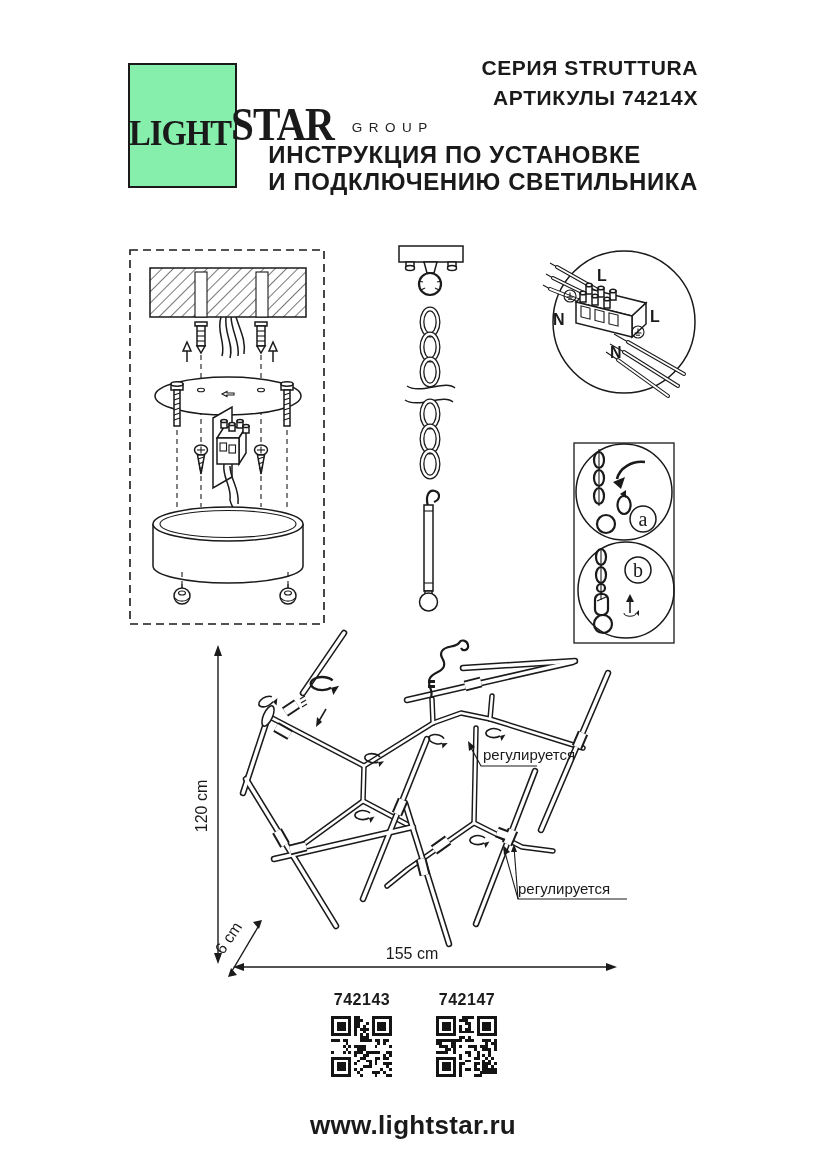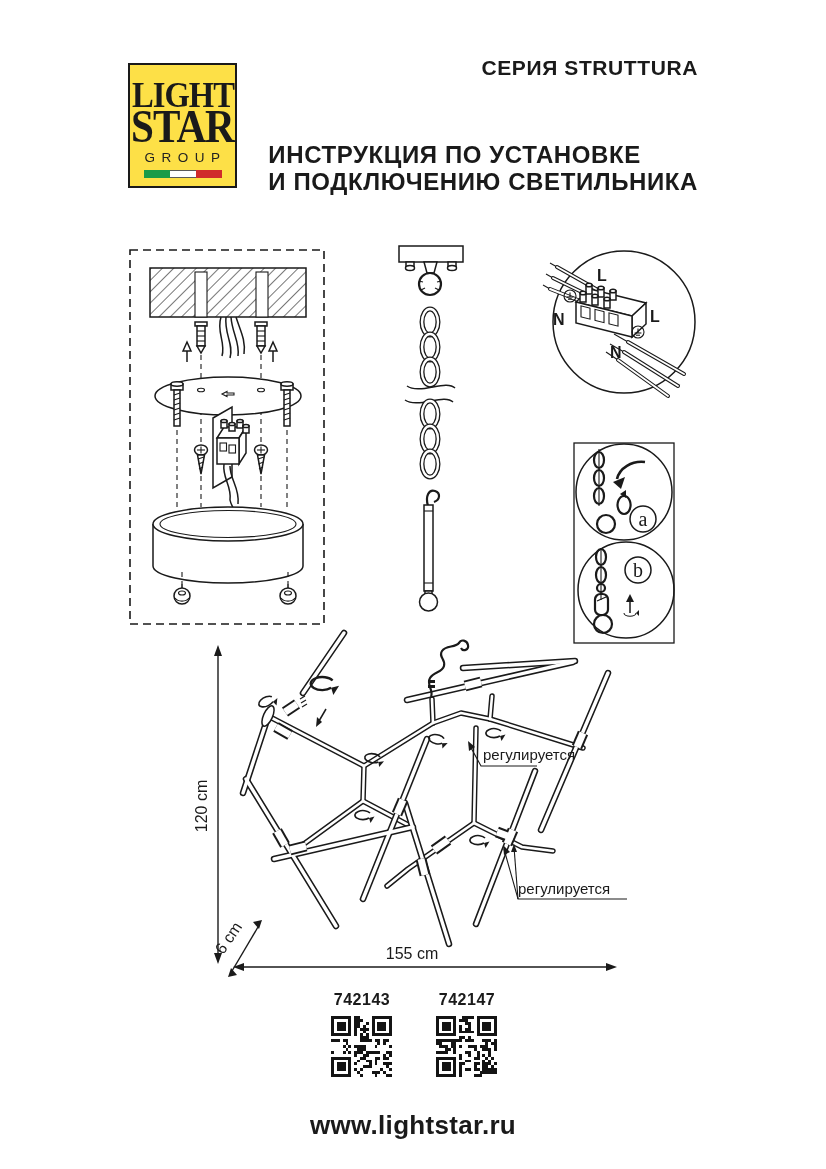--- a/index.html
+++ b/index.html
@@ -1,25 +1,25 @@
 <!DOCTYPE html>
 <html><head>
 <meta charset="utf-8">
 <style>
   html,body{margin:0;padding:0;background:#e8e8e8}
   .page{position:relative;width:826px;height:1169px;background:#ffffff;margin:0 auto;
         font-family:"Liberation Sans",sans-serif;color:#1a1a1a;overflow:hidden}
   
   .logo-box{position:absolute;left:128px;top:63px;width:105px;height:121px;border:2px solid #1a1a1a;
-            display:flex;flex-direction:column;align-items:center;background:#fde047}
+            display:flex;flex-direction:row;align-items:center;background:#86efac}
   .logo-light{font-family:"Liberation Serif",serif;font-weight:bold;font-size:32px;line-height:1;
               margin-top:13px;transform:scale(1.02,1.15);letter-spacing:-1px}
   .logo-star{font-family:"Liberation Serif",serif;font-weight:bold;font-size:42px;line-height:.85;
              transform:scale(.98,1.1);letter-spacing:-1px}
-  .logo-group{font-size:13.5px;letter-spacing:6.5px;margin-left:6px;margin-top:4px;color:#222}
+  .logo-group{font-size:13.5px;letter-spacing:6.5px;margin-left:17px;margin-top:4px;color:#222}
   .logo-flag{width:78px;height:8px;margin-top:5px;display:flex}
   .logo-flag .fg{flex:1}
   .logo-flag .fw{flex:1;background:#fff;border-top:1.5px solid #5a5a5a;border-bottom:1.5px solid #5a5a5a;box-sizing:border-box}
   .logo-flag .fr{flex:1}
   
   .hdr{position:absolute;right:128px;text-align:left;font-weight:bold;white-space:nowrap;letter-spacing:.6px}
   .hdr-series{top:56px;font-size:21px}
   .hdr-art{top:86px;font-size:21px}
   .hdr-instr{top:141px;font-size:24px;line-height:27px}
   
@@ -61,20 +61,21 @@
     <div class="logo-star">STAR</div>
     <div class="logo-group">GROUP</div>
     <div class="logo-flag">
       <span class="fg" style="background:#1a9b48"></span>
       <span class="fw"></span>
       <span class="fr" style="background:#d02b2b"></span>
     </div>
   </div>
 
   <div class="hdr hdr-series">СЕРИЯ STRUTTURA</div>
+  <div class="hdr hdr-art">АРТИКУЛЫ 74214X</div>
   <div class="hdr hdr-instr">
     <div>ИНСТРУКЦИЯ ПО УСТАНОВКЕ</div>
     <div>И ПОДКЛЮЧЕНИЮ СВЕТИЛЬНИКА</div>
   </div>
 
   <svg class="art" width="826" height="1169" viewBox="0 0 826 1169">
     <defs>
       <pattern id="hatch" width="8" height="8" patternUnits="userSpaceOnUse" patternTransform="rotate(45)">
         <line x1="0" y1="0" x2="0" y2="8" stroke="#1a1a1a" stroke-width="1.2"></line>
       </pattern>

